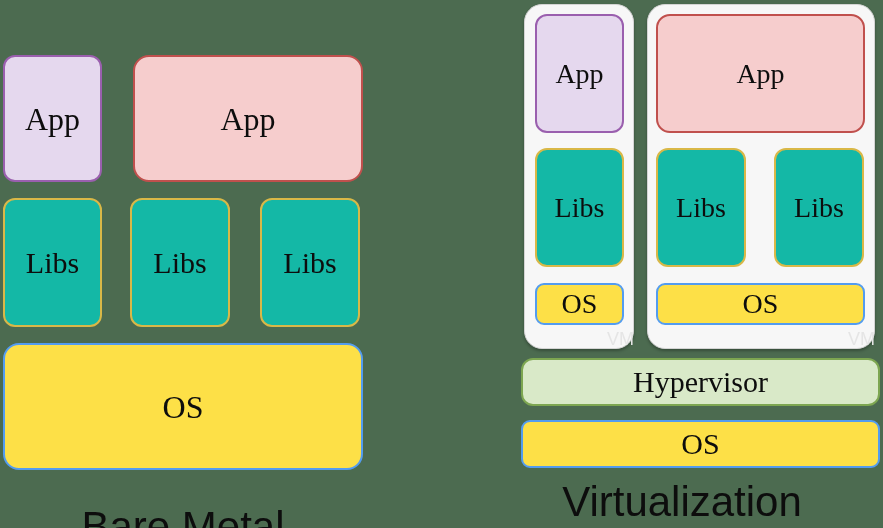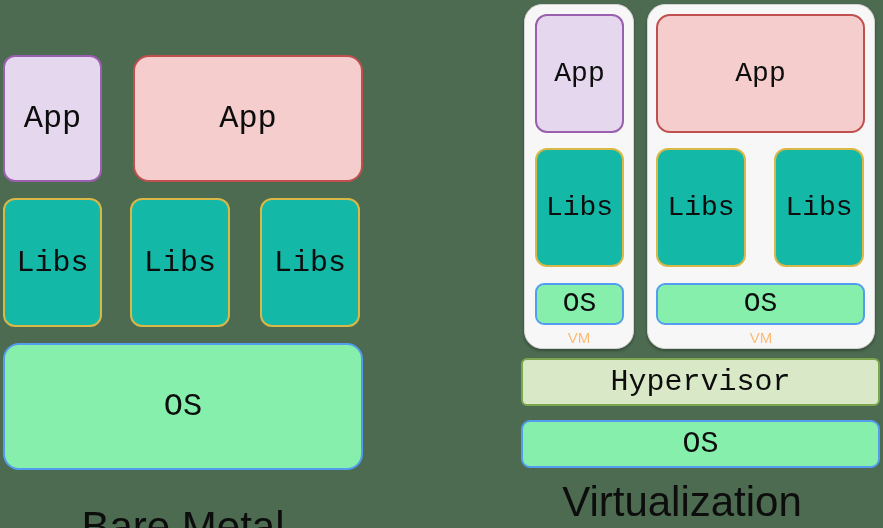--- a/index.html
+++ b/index.html
@@ -21,57 +21,57 @@
   .box {
     position: absolute;
     box-sizing: border-box;
     display: flex;
     align-items: center;
     justify-content: center;
     border-radius: 12px;
     border-width: 2px;
     border-style: solid;
     color: #0d0d0d;
-    font-family: Liberation Mono, monospace;
+    font-family: Liberation Serif, serif;
     line-height: 1;
     white-space: nowrap;
   }
   .app-purple {
     background: #e5d8ee;
     border-color: #9a5fae;
   }
   .app-red {
     background: #f6cdcd;
     border-color: #c0504d;
   }
   .libs {
     background: #14b8a6;
     border-color: #d9b847;
   }
   .os {
-    background: #86efac;
+    background: #fde047;
     border-color: #539cf0;
   }
   .hypervisor {
     background: #d9e9c8;
     border-color: #7da651;
   }
   .vm-shell {
     position: absolute;
     box-sizing: border-box;
     border-radius: 18px;
     background: #f7f7f7;
     border: 1px solid #d4d4d4;
     box-shadow: 0 2px 3px rgba(0,0,0,0.28);
   }
   .vm-label {
     position: absolute;
-    text-align: center;
-    color: #fdba74;
-    font-size: 15px;
+    text-align: right;
+    color: #e5e5e5;
+    font-size: 18px;
     font-family: "Liberation Sans", sans-serif;
     line-height: 1;
   }
   .section-label {
     position: absolute;
     text-align: center;
     color: #0d0d0d;
     font-size: 42px;
     font-family: "Liberation Sans", sans-serif;
     line-height: 1;
@@ -120,20 +120,20 @@
     <div class="box app-red fs-sm" style="left:656px; top:14px; width:209px; height:119px; border-radius:14px;">App</div>
 
     <div class="box libs fs-sm" style="left:656px; top:148px; width:90px; height:119px;">Libs</div>
 
     <div class="box libs fs-sm" style="left:774px; top:148px; width:90px; height:119px;">Libs</div>
 
     <div class="box os fs-sm" style="left:656px; top:283px; width:209px; height:42px; border-radius:9px;">OS</div>
 
     <div class="vm-label" style="left:647px; top:330px; width:228px;">VM</div>
 
-    <div class="box hypervisor fs-md" style="left:521px; top:358px; width:359px; height:48px; border-radius:6px;">Hypervisor</div>
+    <div class="box hypervisor fs-md" style="left:521px; top:358px; width:359px; height:48px; border-radius:12px;">Hypervisor</div>
 
     <div class="box os fs-md" style="left:521px; top:420px; width:359px; height:48px; border-radius:9px;">OS</div>
 
     <div class="section-label" style="left:499px; top:481px; width:366px;">Virtualization</div>
   </div>
 
 </div>
 
 </body></html>

